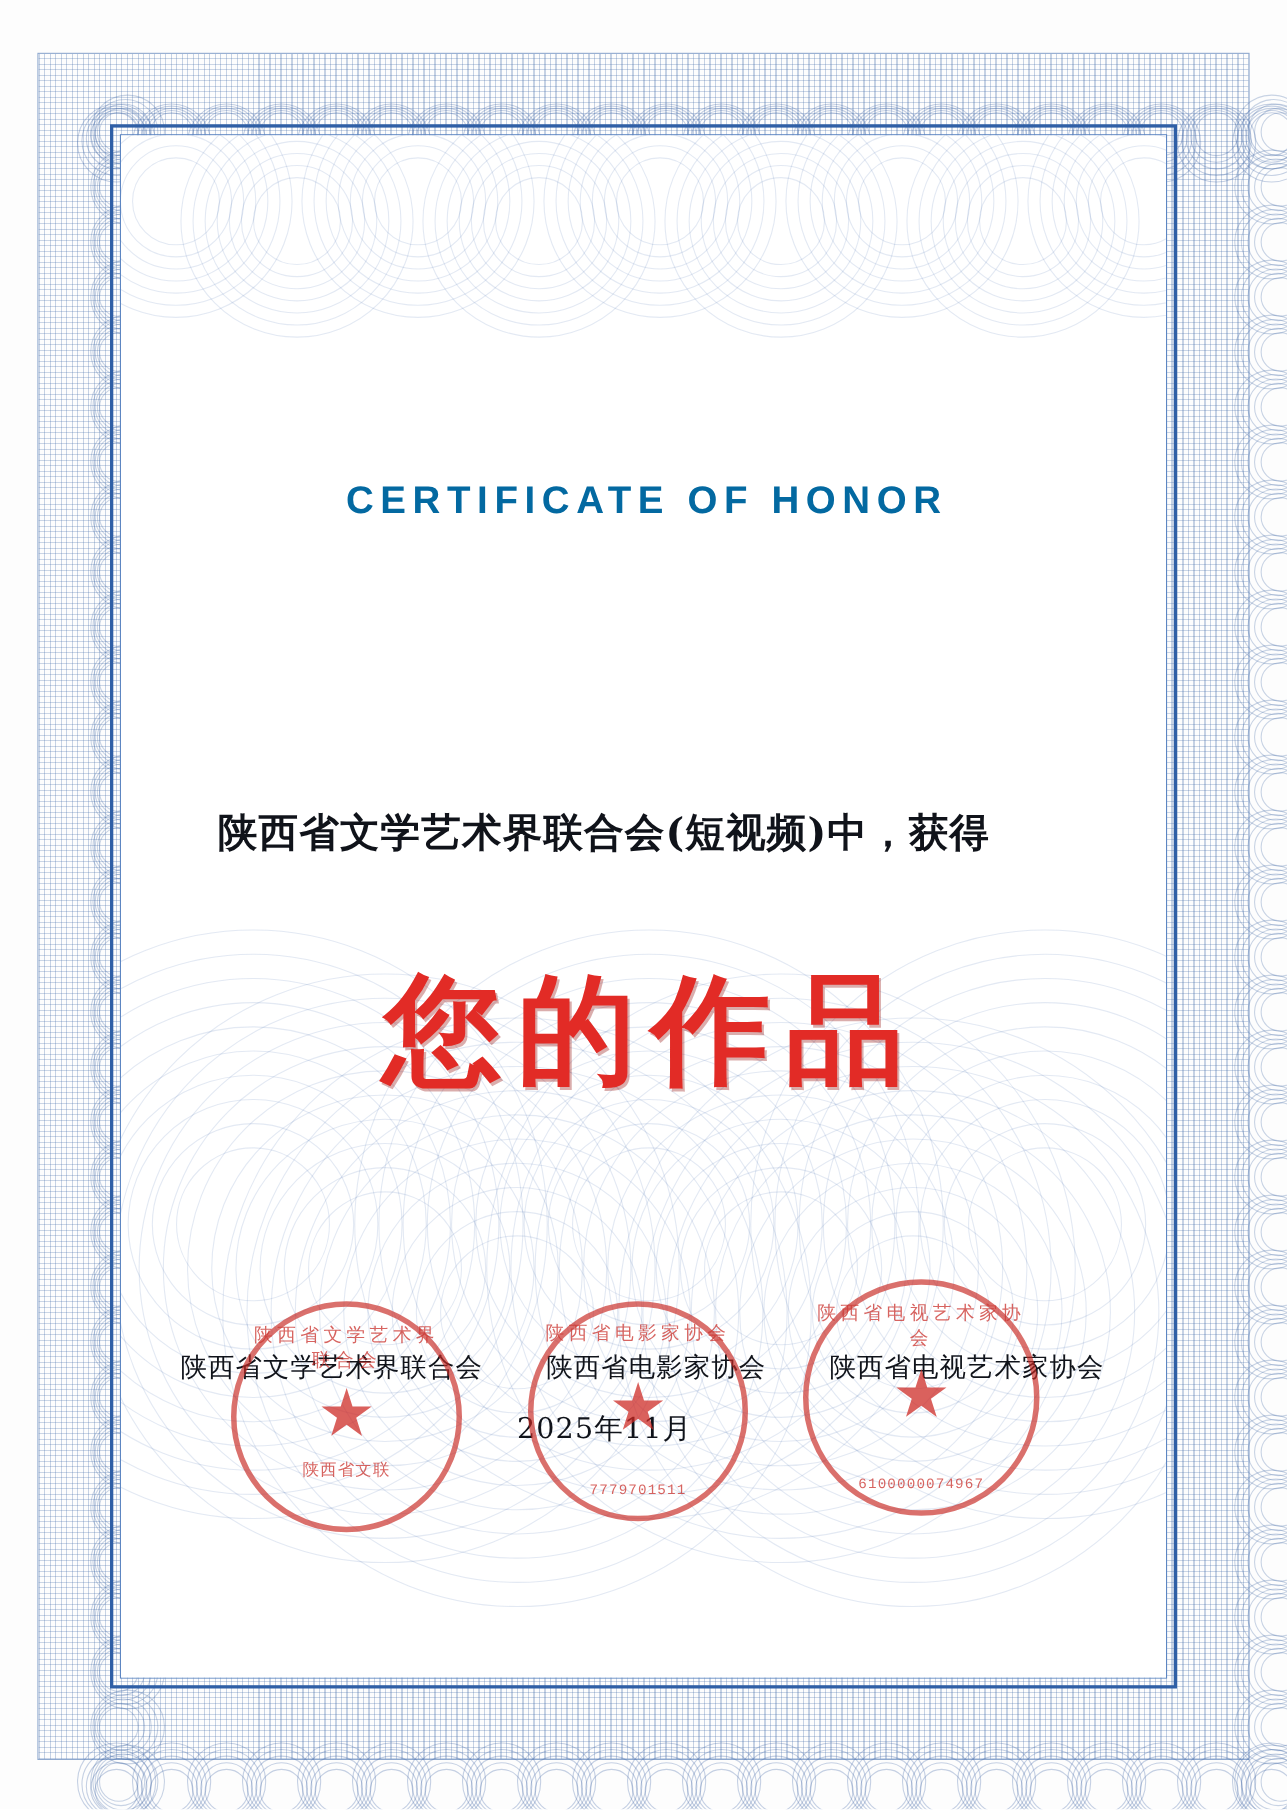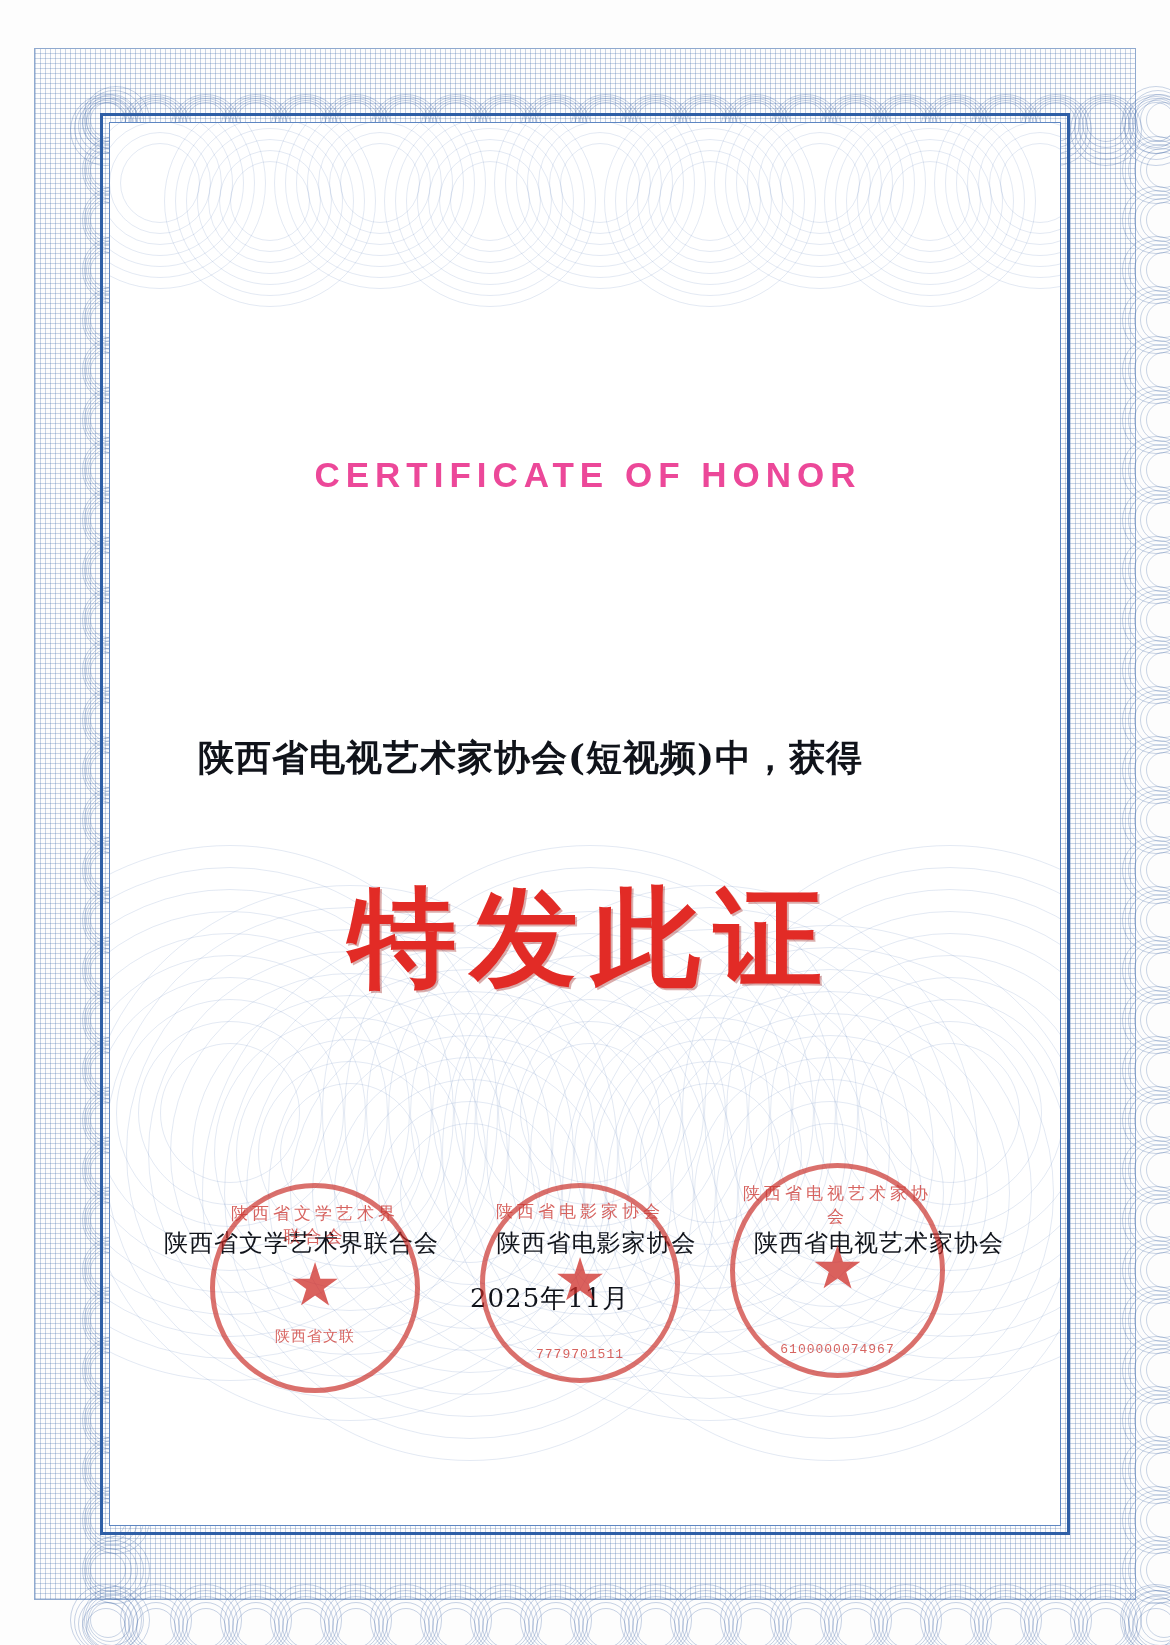--- a/index.html
+++ b/index.html
@@ -105,29 +105,29 @@
     font-size: 94px;
     font-weight: bold;
     letter-spacing: 20px;
     text-indent: 20px;
     color: #164a91;
     line-height: 1;
     text-shadow: 1px 1px 0 rgba(20,60,120,0.35);
   }
   .title-en {
     position: absolute;
-    top: 332px;
+    top: 312px;
     width: 100%;
     text-align: center;
     font-family: "Liberation Sans", sans-serif;
     font-size: 35px;
     font-weight: bold;
     letter-spacing: 6px;
     text-indent: 6px;
-    color: #ec4899;
+    color: #0369a1;
   }
 
   .recipient-row {
     position: absolute;
     top: 452px;
     left: 88px;
     display: flex;
     align-items: flex-end;
     font-size: 36px;
     color: #10131a;
@@ -933,23 +933,23 @@
         <div class="wm" style="left: 616px; top: 66px; width: 448px; height: 448px;"></div>
         <div class="wm" style="left: 594px; top: 44px; width: 492px; height: 492px;"></div>
         <div class="wm" style="left: 572px; top: 22px; width: 536px; height: 536px;"></div>
       </div>
 
     <div class="content">
 
       <div class="title-en">CERTIFICATE OF HONOR</div>
 
 
-      <div class="body-line body-line-2">陕西省电视艺术家协会(短视频)中，获得</div>
-
-      <div class="award">特发此证</div>
+      <div class="body-line body-line-2">陕西省文学艺术界联合会(短视频)中，获得</div>
+
+      <div class="award">您的作品</div>
 
 
       <div class="issuers">
         <span>陕西省文学艺术界联合会</span>
         <span>陕西省电影家协会</span>
         <span>陕西省电视艺术家协会</span>
       </div>
 
       <div class="issue-date">2025年11月</div>
 

